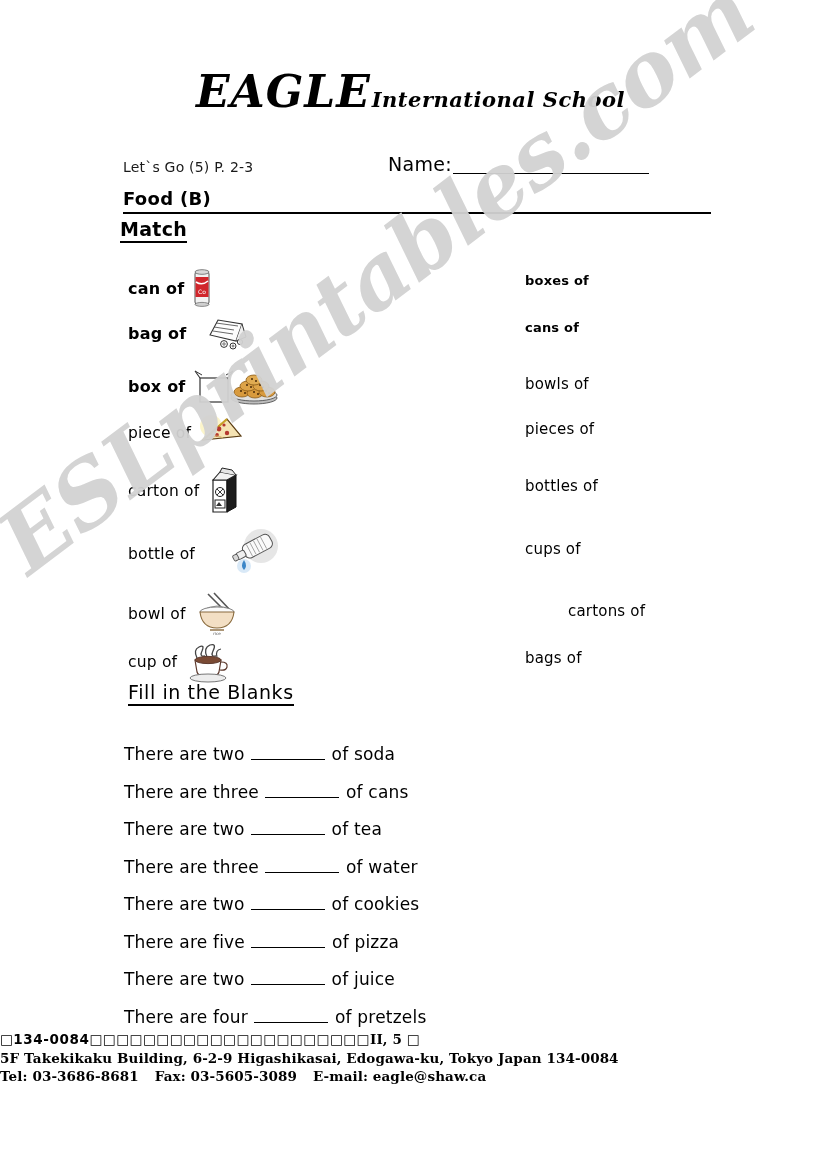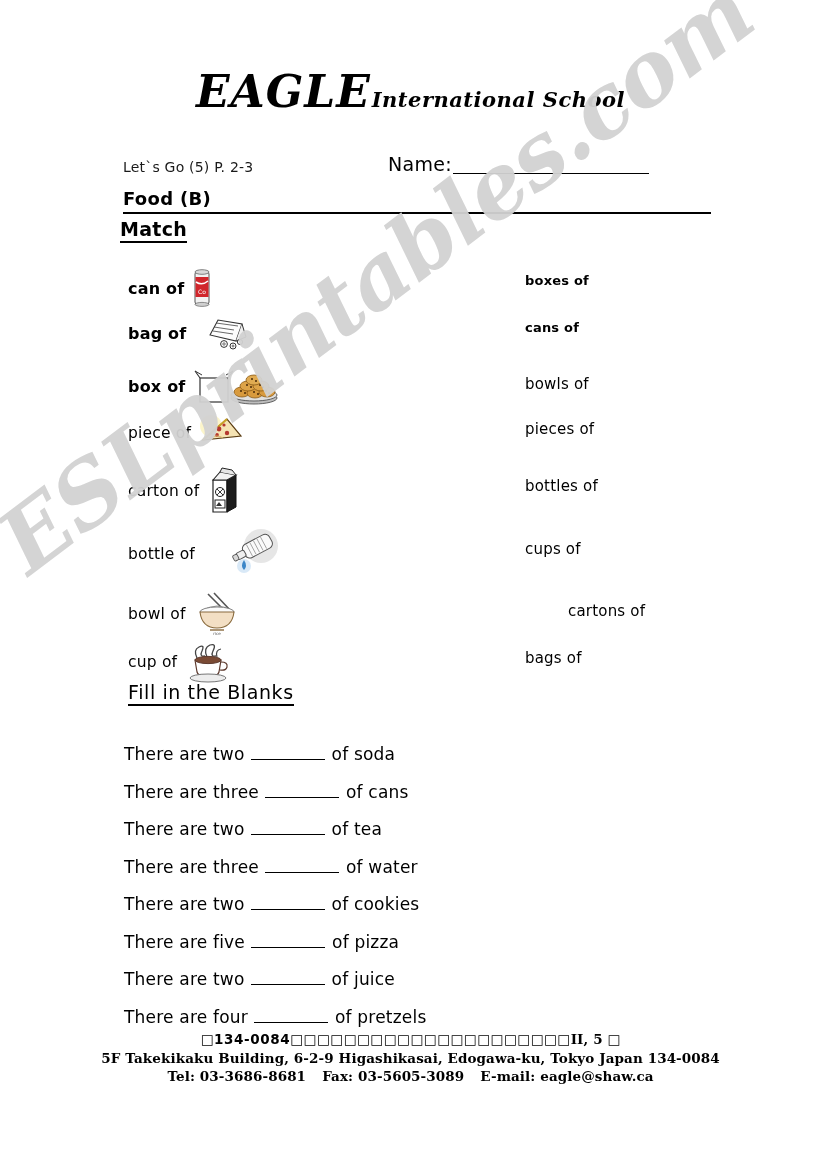--- a/index.html
+++ b/index.html
@@ -195,21 +195,21 @@
     width: 74px;
     margin: 0 7px 0 6px;
   }
 
   
   .footer {
     position: absolute;
     left: 0;
     right: 0;
     top: 1030px;
-    text-align: center;
+    text-align: left;
     font-family: "DejaVu Serif", serif;
     font-weight: bold;
     font-size: 13.5px;
     line-height: 18.5px;
     letter-spacing: 0.1px;
   }
   .footer .tofu {
     font-family: "DejaVu Sans", sans-serif;
     letter-spacing: 0.6px;
   }

